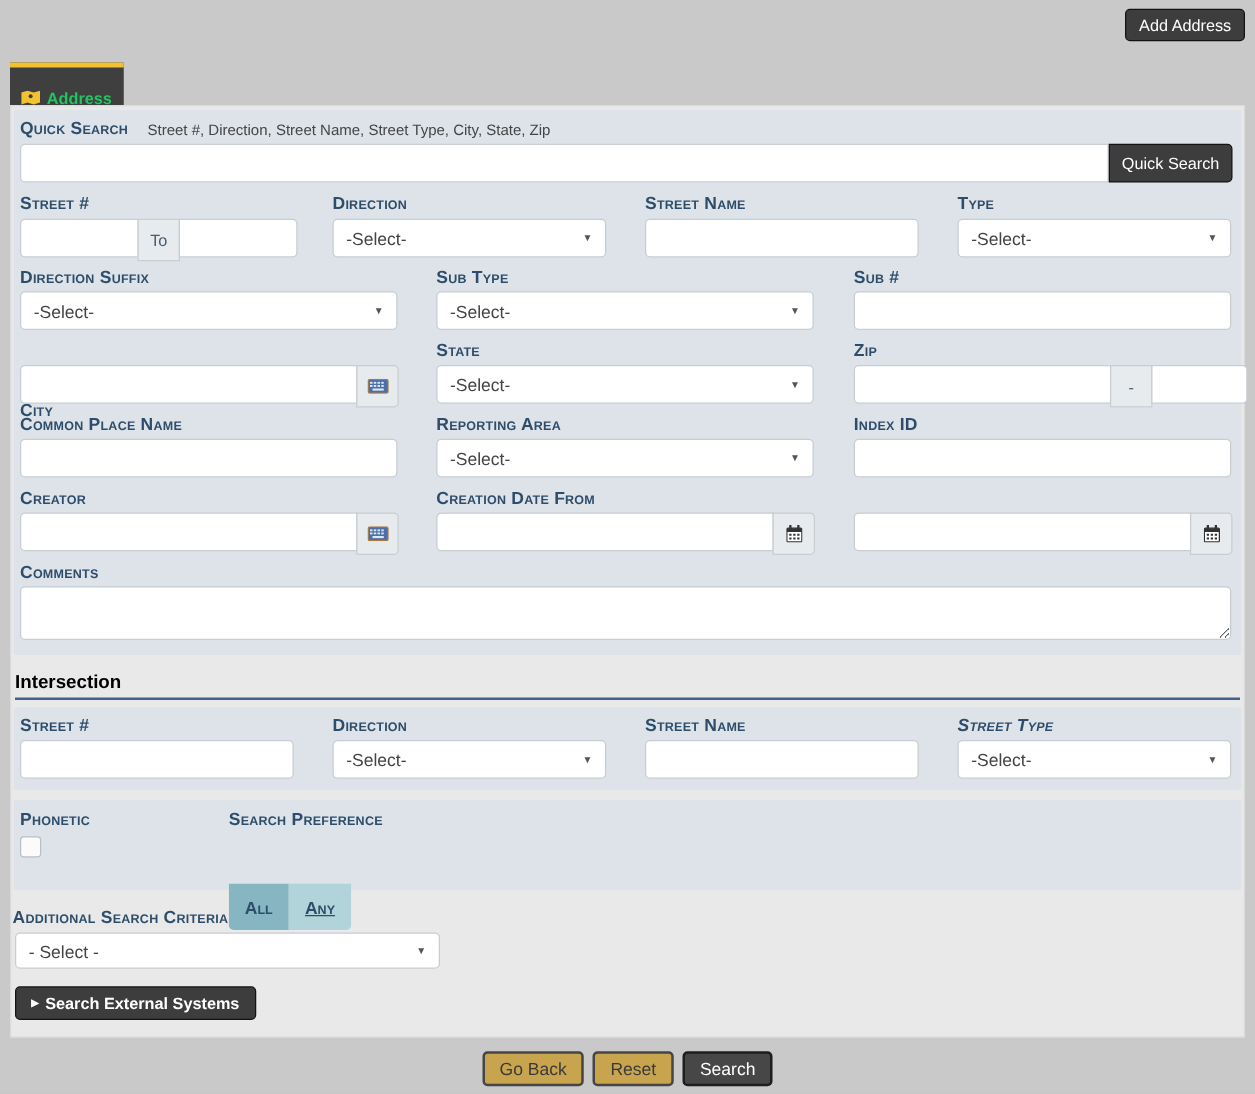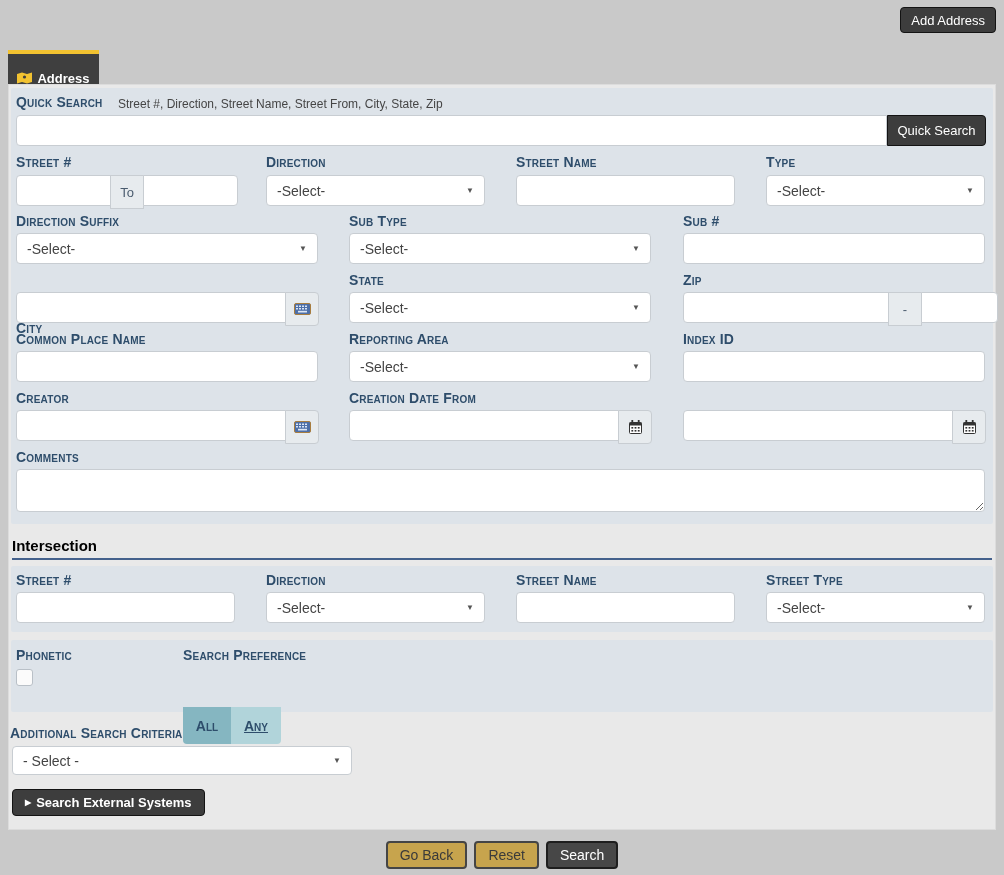--- a/index.html
+++ b/index.html
@@ -26,21 +26,21 @@
   .gi.last{border-radius:0 4px 4px 0;}
   .gi.addon{background:#e7ebee;display:flex;align-items:center;justify-content:center;color:#4a5b6e;font-size:13px;padding:16px;}
   textarea.comments{position:absolute;left:16px;top:469px;width:969px;height:43px;box-sizing:border-box;background:#fff;border:1px solid #c8cdd2;border-radius:4px;font-size:14px;padding:4px 8px;color:#333;font-family:"Liberation Sans",sans-serif;}
 
   
   .btn-dark{background:#3d3d3d;color:#fff;border:1px solid #131313;border-radius:4px;font-size:13px;display:flex;align-items:center;justify-content:center;cursor:pointer;box-sizing:border-box;}
   .btn-gold{background:#c7a44d;color:#3a3a3a;border:2px solid #454545;border-radius:4px;font-size:14px;display:flex;align-items:center;justify-content:center;cursor:pointer;box-sizing:border-box;padding:0 12px;height:28px;}
   .btn-dark2{background:#474747;color:#fff;border:2px solid #1e1e1e;border-radius:4px;font-size:14px;display:flex;align-items:center;justify-content:center;cursor:pointer;box-sizing:border-box;padding:0 12px;height:28px;}
 
   
-  .tab{position:absolute;left:8px;top:50px;width:91px;height:52px;background:#3f3f3f;border-top:4px solid #f2c230;box-sizing:border-box;display:flex;align-items:center;justify-content:center;gap:5px;color:#ffffff;font-size:13px;font-weight:bold;cursor:pointer;}
+  .tab{position:absolute;left:8px;top:50px;width:91px;height:52px;background:#3f3f3f;border-top:4px solid #f2c230;box-sizing:border-box;display:flex;align-items:center;justify-content:center;gap:5px;color:#22c55e;font-size:13px;font-weight:bold;cursor:pointer;}
 
   
   .checkbox{position:absolute;left:16px;top:669px;width:17px;height:17px;appearance:none;-webkit-appearance:none;background:#fbfbfb;border:1px solid #b9c0c7;border-radius:3px;margin:0;cursor:pointer;}
   .pref{position:absolute;left:183px;top:667px;display:flex;border-radius:4px;overflow:hidden;}
   .pref .p{height:37px;display:flex;align-items:center;justify-content:center;font-variant:small-caps;font-weight:bold;font-size:14px;color:#2e4d6b;cursor:pointer;margin-top:40px;}
   .p-all{width:48px;background:#85b6c1;}
   .p-any{width:50px;background:#b1d4da;text-decoration:underline;}
 
   .ext-btn{position:absolute;left:12px;top:789px;height:27px;padding:0 12px;gap:5px;font-weight:bold;}
   .tri{font-size:8px;line-height:1;}
@@ -64,21 +64,21 @@
     <span>Address</span>
   </div>
 
   <div class="panel"></div>
 
   <div class="section" style="left:11px;top:88px;width:982px;height:436px;"></div>
   <div class="section" style="left:11px;top:566px;width:982px;height:66px;"></div>
   <div class="section" style="left:11px;top:640px;width:982px;height:72px;"></div>
 
   <div class="lbl" style="left:16px;top:94px;">Quick Search</div>
-  <div class="hint" style="left:118px;top:97px;">Street #, Direction, Street Name, Street From, City, State, Zip</div>
+  <div class="hint" style="left:118px;top:97px;">Street #, Direction, Street Name, Street Type, City, State, Zip</div>
   <input class="input" style="left: 16px; top: 115px; width: 871px; border-radius: 4px 0px 0px 4px;" value="">
   <button class="btn-dark" style="position:absolute;left:887px;top:115px;width:99px;height:31px;border-radius:0 4px 4px 0;">Quick Search</button>
 
   <div class="lbl" style="left:16px;top:154px;">Street #</div>
   <div class="lbl" style="left:266px;top:154px;">Direction</div>
   <div class="lbl" style="left:516px;top:154px;">Street Name</div>
   <div class="lbl" style="left:766px;top:154px;">Type</div>
 
   <div class="group" style="left:16px;top:175px;">
     <input class="gi first" style="width: 95px;" value="">
@@ -224,21 +224,21 @@
   </div>
 
   <div class="lbl" style="left:16px;top:449px;">Comments</div>
   <textarea class="comments" style=""></textarea>
 
   <div class="heading">Intersection</div>
 
   <div class="lbl" style="left:16px;top:572px;">Street #</div>
   <div class="lbl" style="left:266px;top:572px;">Direction</div>
   <div class="lbl" style="left:516px;top:572px;">Street Name</div>
-  <div class="lbl" style="left:766px;top:572px;">Street Type</div>
+  <div class="lbl" style="left:766px;top:572px;font-style:italic;">Street Type</div>
 
   <input class="input" style="left: 16px; top: 592px; width: 219px;" value="">
   <div class="sel" style="left:266px;top:592px;width:219px;">
     <span>-Select-</span>
     <span class="chev">▼</span>
   </div>
   <input class="input" style="left: 516px; top: 592px; width: 219px;" value="">
   <div class="sel" style="left:766px;top:592px;width:219px;">
     <span>-Select-</span>
     <span class="chev">▼</span>

